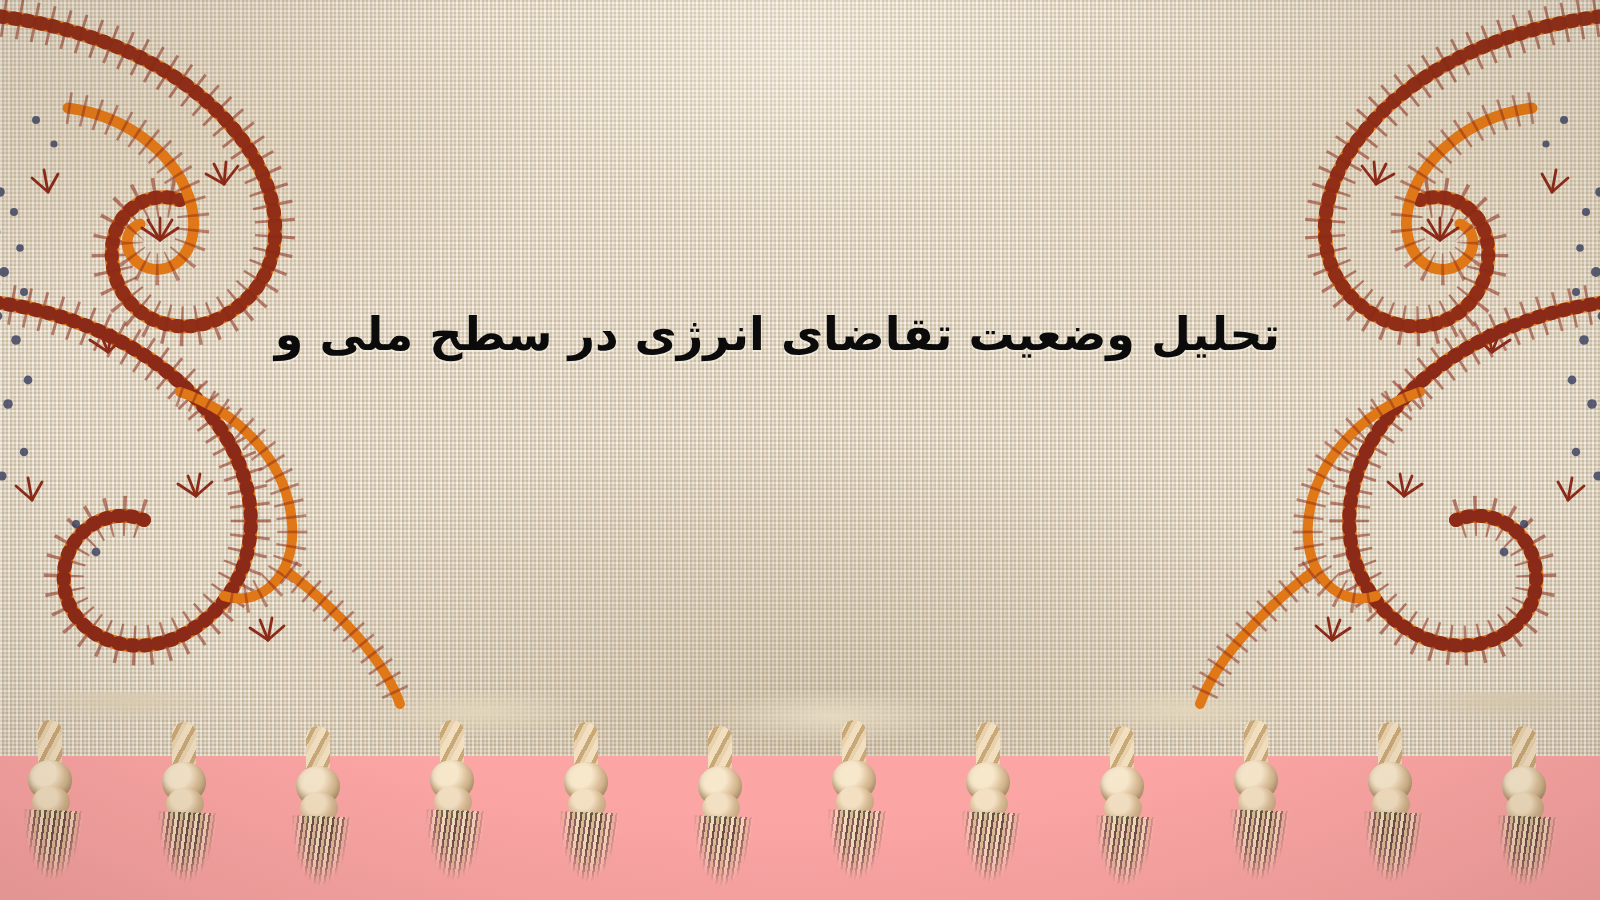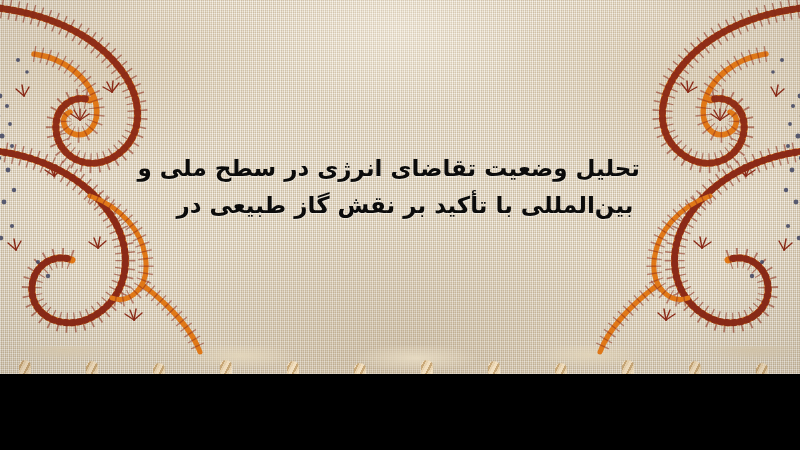--- a/index.html
+++ b/index.html
@@ -1,19 +1,19 @@
 <!DOCTYPE html>
 <html lang="fa" dir="rtl"><head>
 <meta charset="utf-8">
 <title>Persian Textile Title Slide</title>
 <style>
   html,body{margin:0;padding:0;background:#000;}
   #stage{
-    position:relative;width:800px;height:374px;overflow:hidden;
-    background:#4d7c0f;
+    position:relative;width:800px;height:450px;overflow:hidden;
+    background:#fca5a5;
     font-family:"DejaVu Sans","Liberation Sans",sans-serif;
   }
 
   
   .fabric{
     position:absolute;left:0;top:0;width:800px;height:378px;
     background-color:#e0d4bf;
     background-image:
       
       radial-gradient(ellipse 260px 150px at 12% 18%, rgba(176,150,110,.20), rgba(176,150,110,0) 70%),
@@ -314,21 +314,20 @@
         <circle cx="24" cy="60" r="2"></circle>
           <circle cx="33" cy="72" r="1.8"></circle>
         <circle cx="44" cy="262" r="2"></circle>
           <circle cx="54" cy="276" r="2.2"></circle>
       </g>
     </svg>
   </div>
 
   <div class="title-block">
     <div class="title-line">تحلیل وضعیت تقاضای انرژی در سطح ملی و</div>
-    <div class="title-line">بین‌المللی با تأکید بر نقش گاز طبیعی در</div>
   </div>
 
   <div class="fringe" id="fringe">
       <div class="tassel" style="left: 8px; top: -0.5px;">
         <div class="cord"></div>
         <div class="knot"></div>
         <div class="knot2"></div>
         <div class="skirt"></div>
       </div>
       <div class="tassel" style="left: 75px; top: 1px;">

